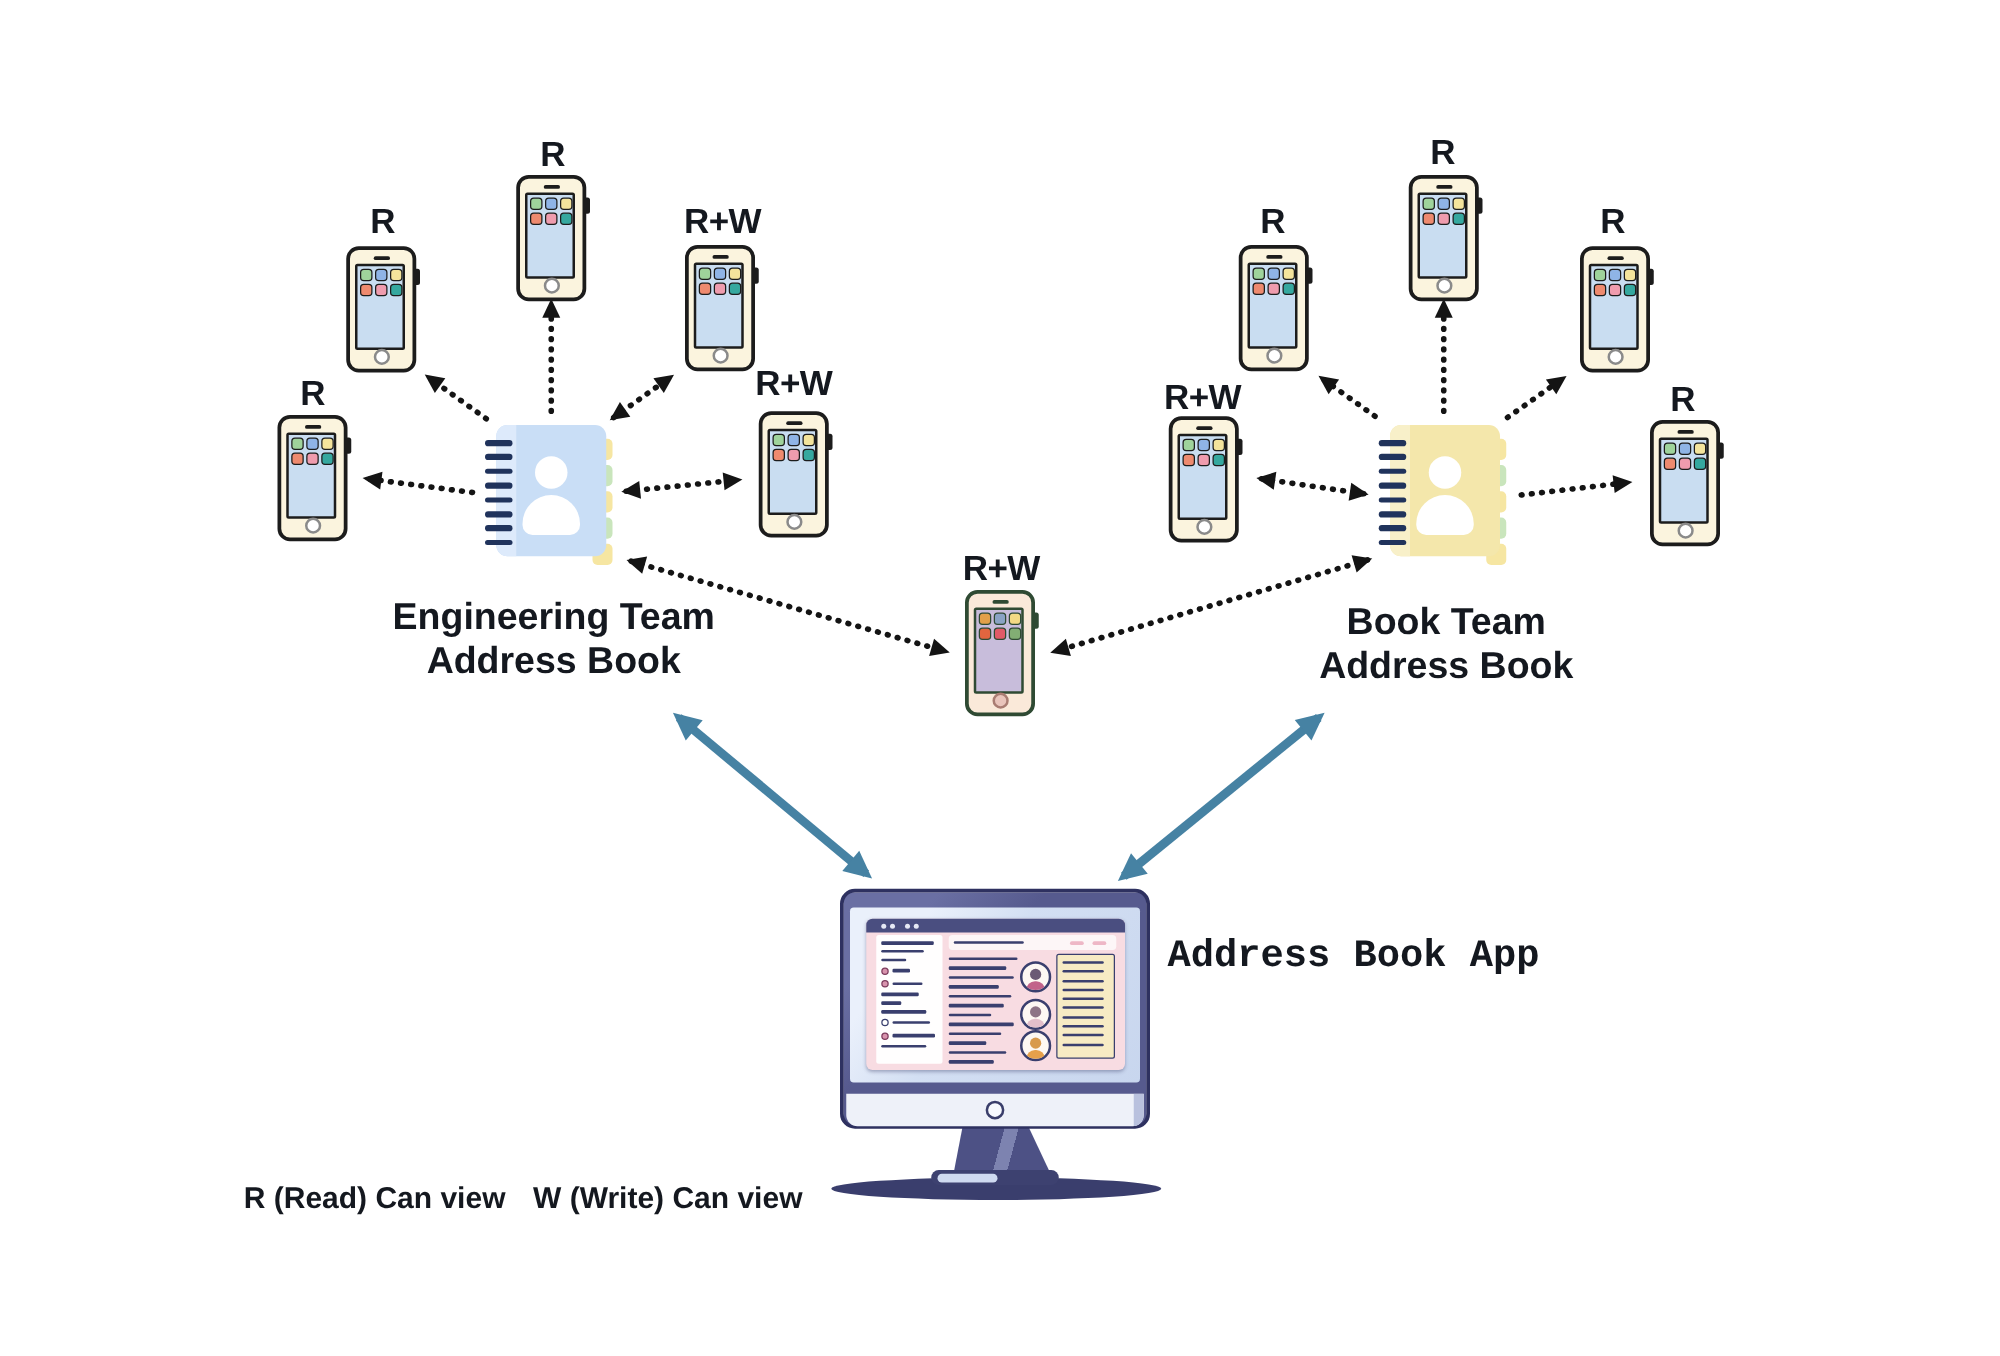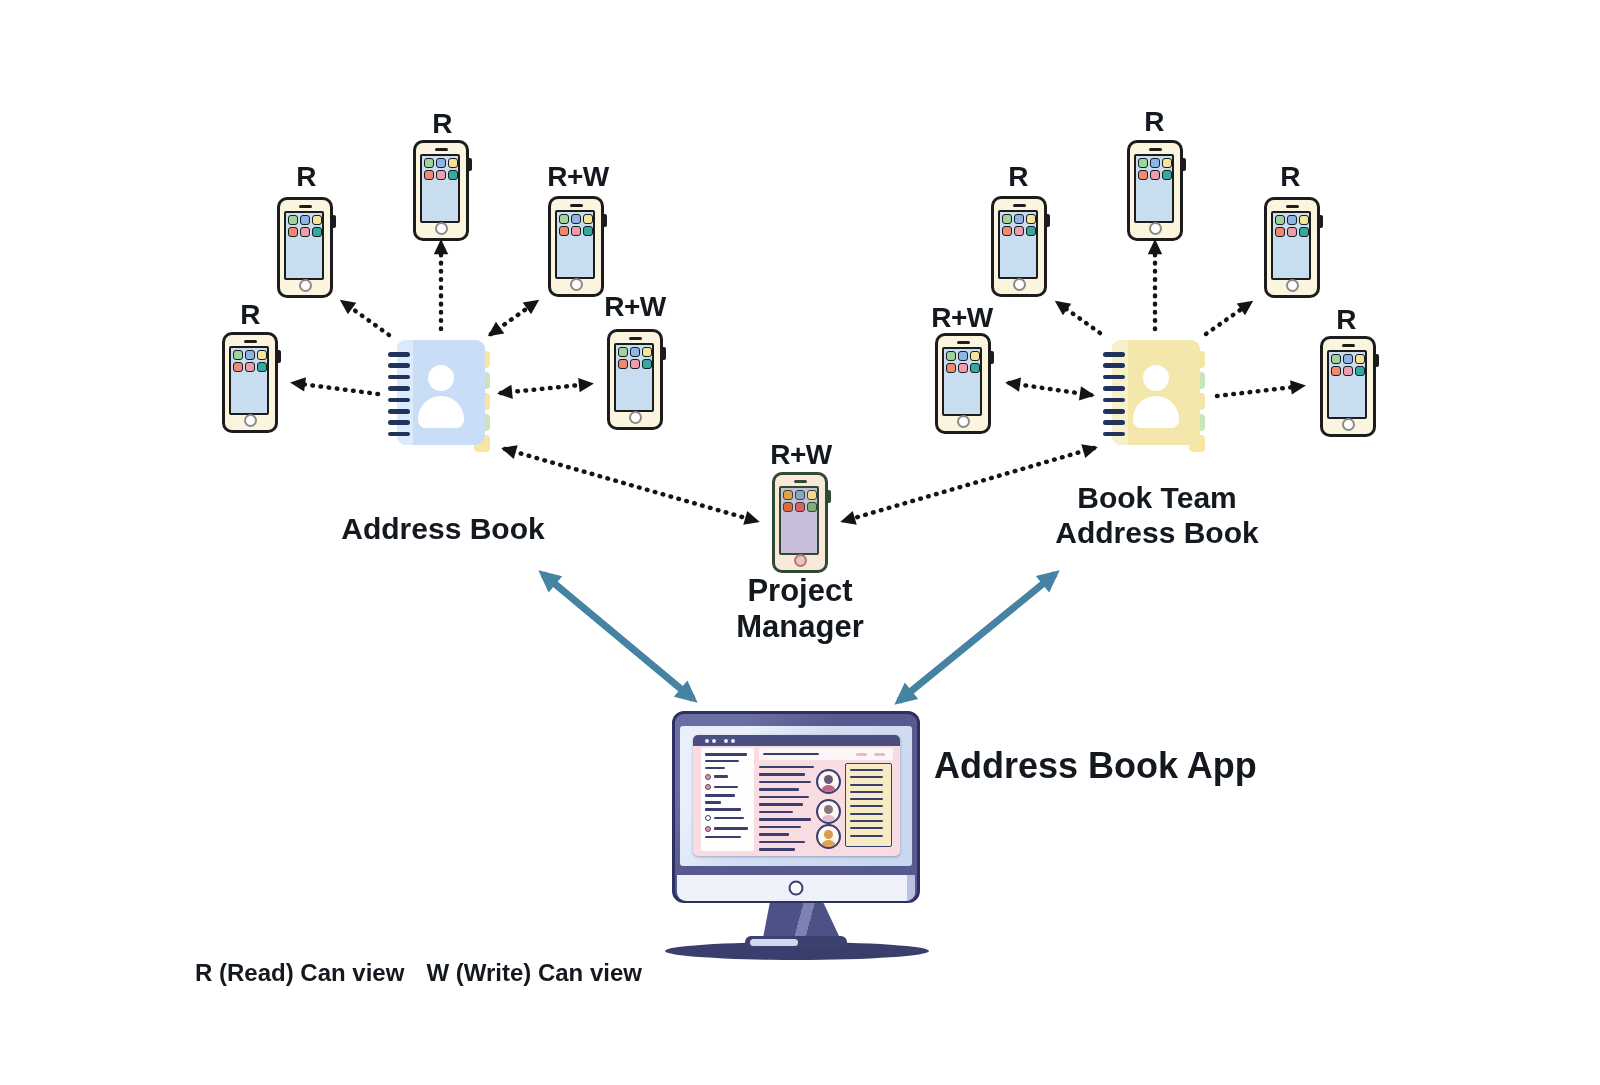--- a/index.html
+++ b/index.html
@@ -31,22 +31,22 @@
   .phone.pm .app{border-color:#2f4a33;}
   .phone.pm .home{border-color:#a97c72;background:#e9c4bb;}
 
   
   .perm{position:absolute;z-index:4;transform:translateX(-50%);
     font-size:28px;font-weight:700;line-height:38px;letter-spacing:-.5px;white-space:nowrap;}
   .cluster-label{position:absolute;z-index:4;transform:translateX(-50%);text-align:center;
     font-size:30px;font-weight:600;line-height:35px;white-space:nowrap;}
   .pm-label{position:absolute;z-index:4;transform:translateX(-50%);text-align:center;
     font-size:31px;font-weight:700;line-height:36px;white-space:nowrap;}
-  .caption{position:absolute;z-index:4;font-size:36px;font-weight:600;line-height:38px;white-space:nowrap;}
-  .legend{position:absolute;z-index:4;display:flex;gap:22px;font-size:24px;font-weight:700;white-space:nowrap;margin-top:14px;}
+  .caption{position:absolute;z-index:4;font-size:31px;font-weight:600;line-height:38px;white-space:nowrap;font-family:Liberation Mono, monospace;}
+  .legend{position:absolute;z-index:4;display:flex;gap:22px;font-size:24px;font-weight:700;white-space:nowrap;}
 
   
   .book{position:absolute;width:126px;height:105px;z-index:2;}
   .book .tab{position:absolute;left:106px;width:16px;height:17px;border-radius:4px;z-index:1;}
   .book .cover{position:absolute;left:29px;top:0;width:88px;height:105px;border-radius:9px;z-index:2;}
   .book .spine{position:absolute;left:29px;top:0;width:16px;height:105px;border-radius:9px 0 0 9px;z-index:3;}
   .book .ring{position:absolute;left:20px;width:22px;height:4.5px;background:#20335c;border-radius:2.5px;z-index:4;}
   .book .p-head{position:absolute;left:60px;top:25px;width:26px;height:26px;border-radius:50%;background:#fff;z-index:5;}
   .book .p-body{position:absolute;left:50px;top:56px;width:46px;height:32px;border-radius:23px 23px 8px 8px;background:#fff;z-index:5;}
 
@@ -341,32 +341,28 @@
             <div class="app" style="background: rgb(224, 90, 104);"></div>
             <div class="app" style="background: rgb(130, 174, 116);"></div>
           </div>
         </div>
         <div class="home"></div>
       </div>
       <div class="perm" style="left: 801px; top: 436px;">R+W</div>
     </div>
 
   <div class="cluster-label" style="left:443px;top:476px">
-    <br>
+    <span>Engineering Team</span><br>
     <span>Address Book</span>
   </div>
   <div class="cluster-label" style="left:1157px;top:480px">
     <span>Book Team</span><br>
     <span>Address Book</span>
   </div>
 
-  <div class="pm-label" style="left:800px;top:573px">
-    <span>Project</span><br>
-    <span>Manager</span>
-  </div>
 
   <div class="m-shadow"></div>
   <div class="m-stand"></div>
   <div class="m-base">
       <div class="m-base-hl"></div>
     </div>
   <div class="m-body">
     <div class="m-screen">
       <div class="browser">
         <div class="b-titlebar" id="b-titlebar">

